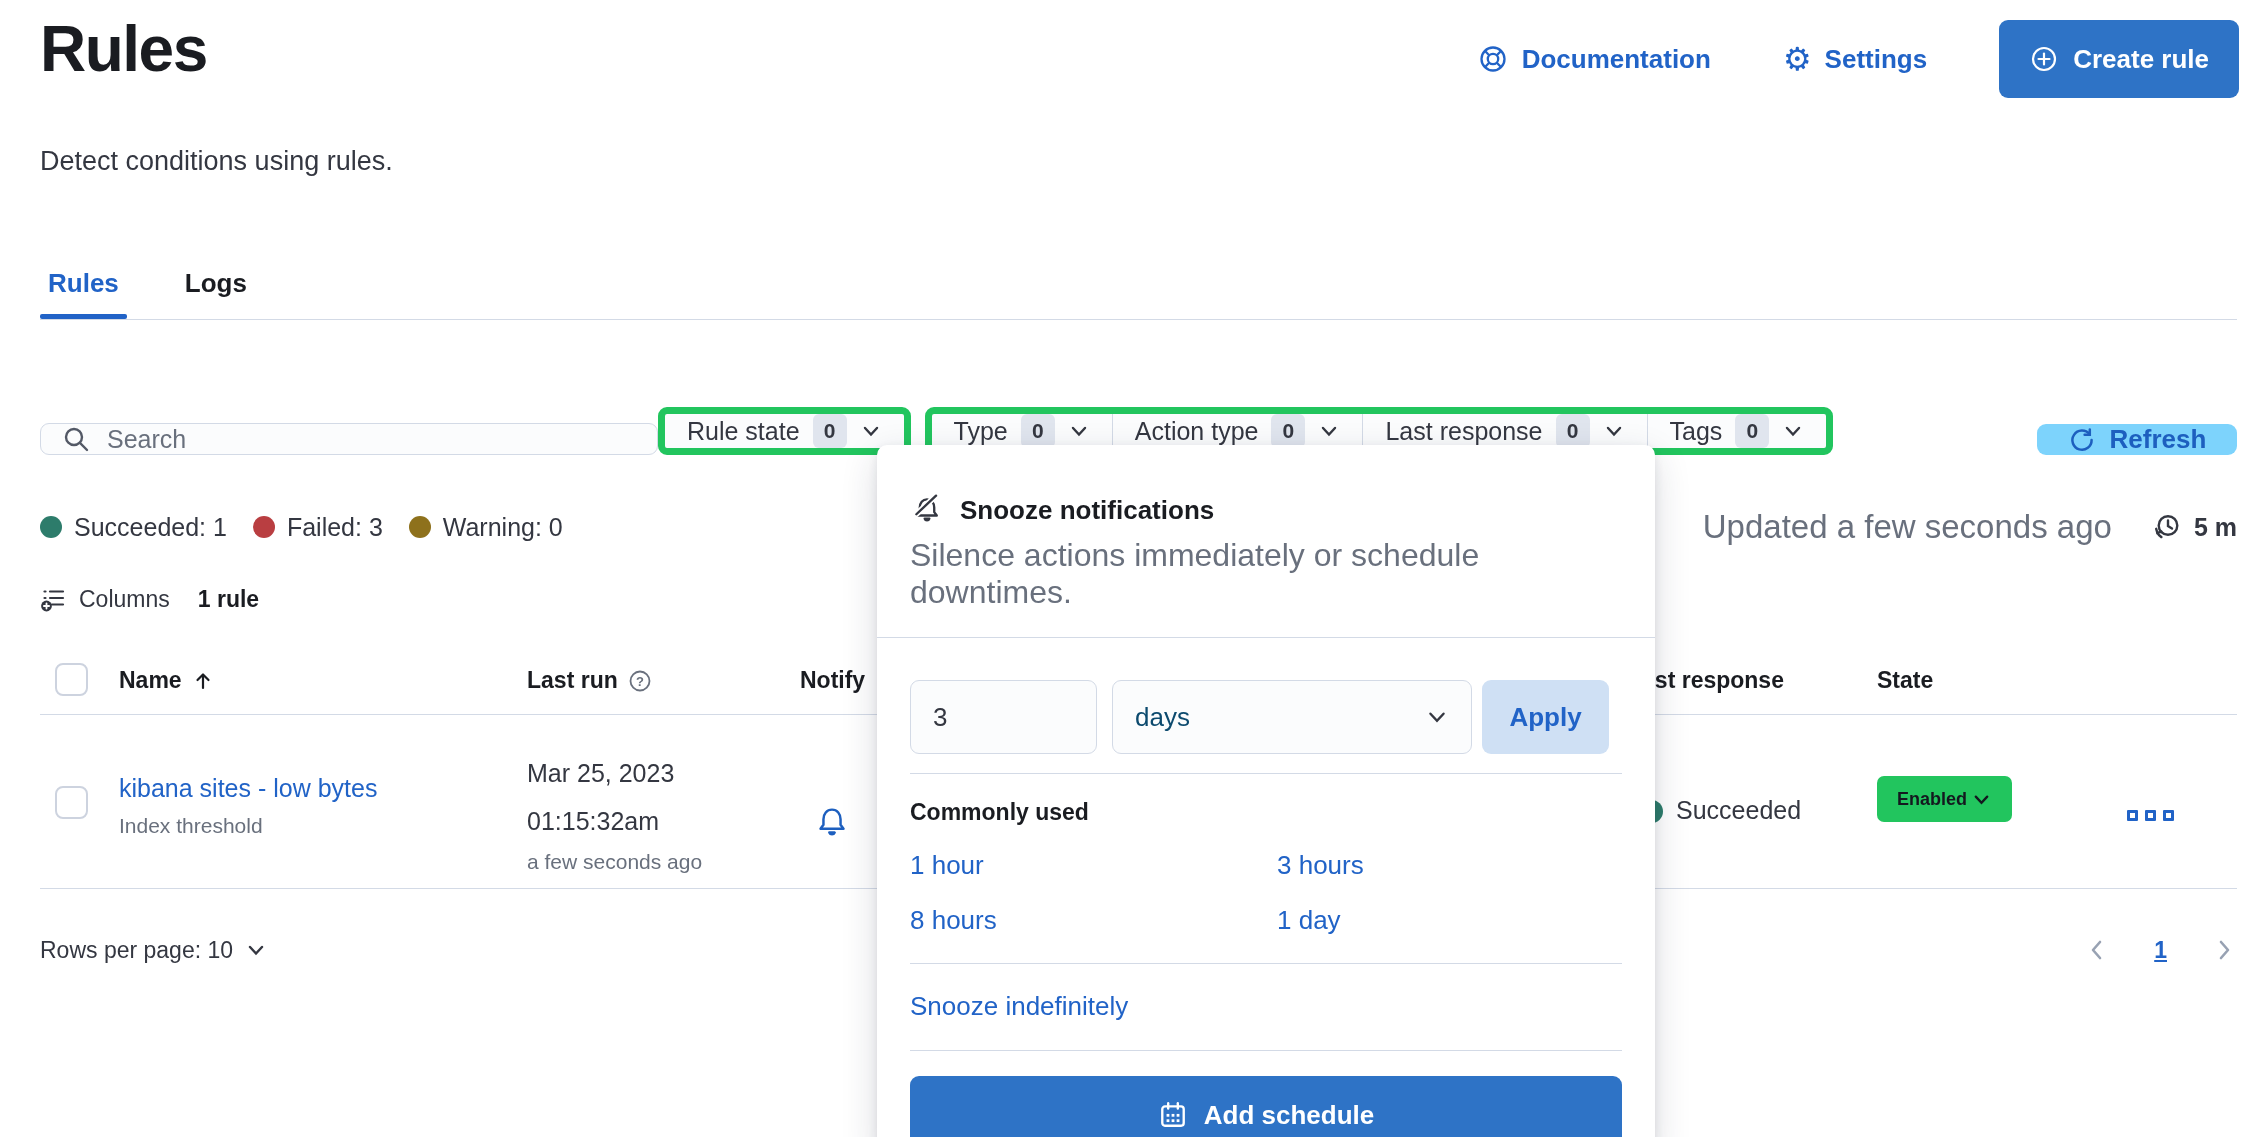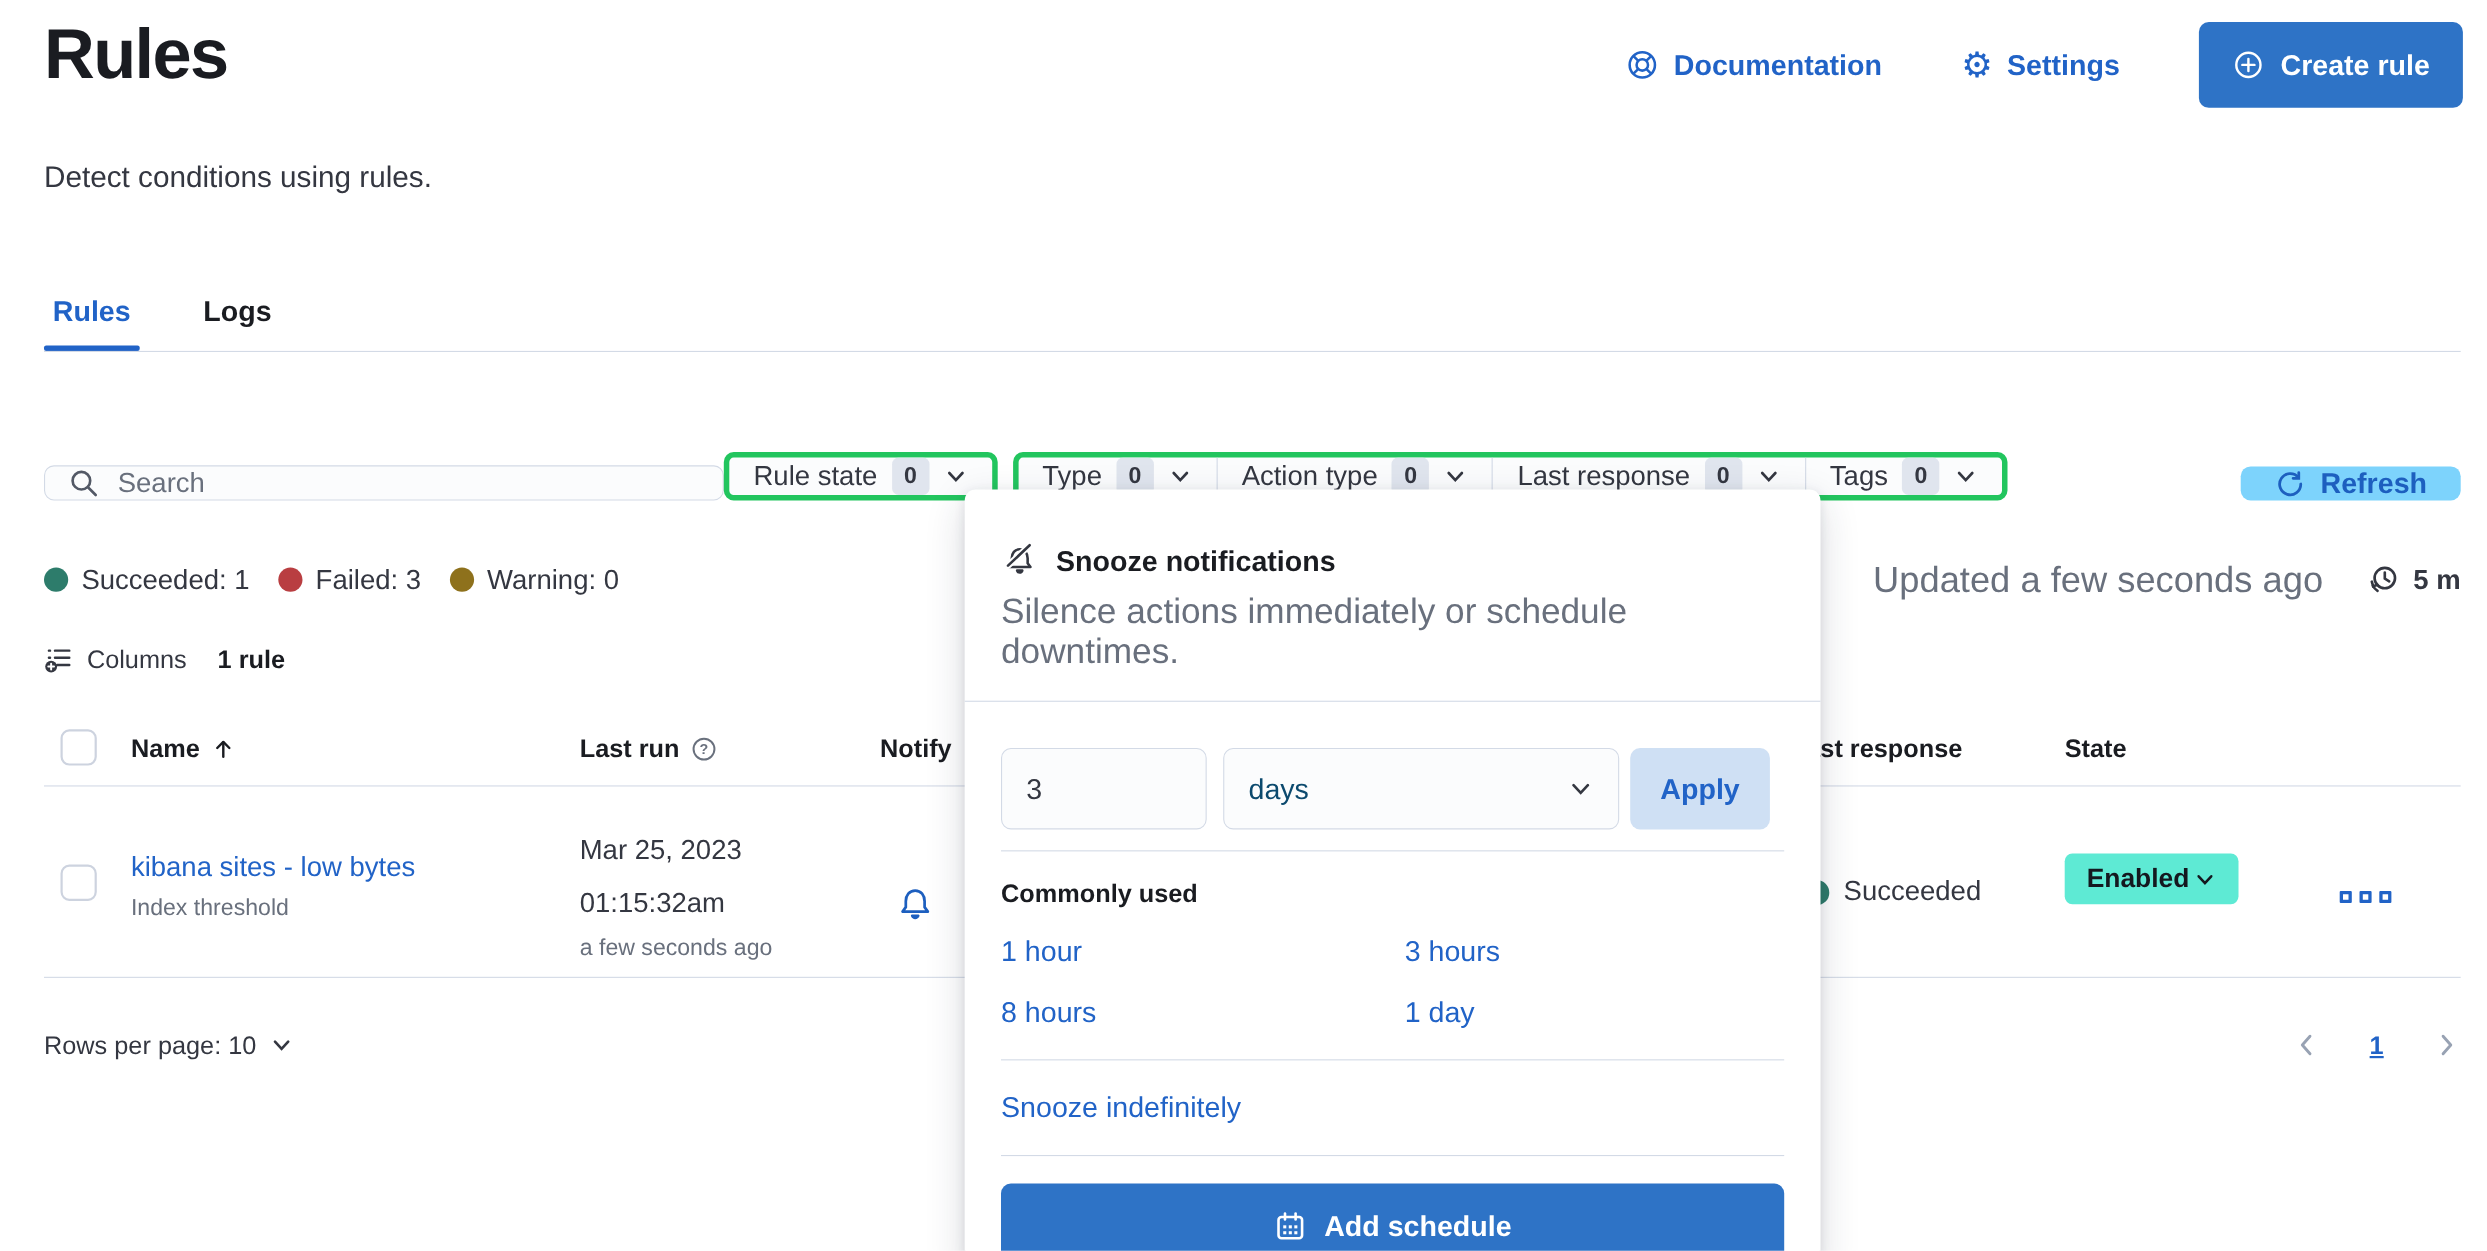--- a/index.html
+++ b/index.html
@@ -28,21 +28,21 @@
   .tab.inactive { color:#1a1c21; }
   .tabs-divider { left:40px; right:24px; top:319px; height:1px; background:#d3dae6; }
 
   
   .toolbar { left:40px; right:24px; top:385px; height:70px; display:flex; align-items:flex-end; }
   .search-box { width:618px; display:flex; align-items:center; gap:16px; padding:0 20px;
                 background:#fbfcfd; border:1px solid #d3dae6; border-radius:9px; }
   .search-box input { flex:1; border:none; outline:none; background:transparent; font-size:25px; color:#343741;
                       font-family:inherit; }
   .search-box input::placeholder { color:#69707d; }
-  .fgroup { display:flex; background:#fbfcfd; border:5px solid #22c55e; border-radius:9px; overflow:hidden; }
+  .fgroup { display:flex; background:#fbfcfd; border:7px solid #22c55e; border-radius:9px; overflow:hidden; }
   .fgroup + .fgroup { margin-left:14px; }
   .fgroup:first-of-type { margin-left:16px; }
   .fbtn { display:flex; align-items:center; gap:13px; padding:0 22px; cursor:pointer; font-size:25px; color:#343741; }
   .fbtn + .fbtn { border-left:1px solid #d3dae6; }
   .fcount { min-width:34px; height:34px; padding:0 9px; display:flex; align-items:center; justify-content:center;
             background:#e0e5ee; border-radius:6px; font-size:21px; font-weight:700; color:#343741; }
   .toolbar-spacer { flex:1; }
   .btn-refresh { width:200px; display:flex; align-items:center; justify-content:center; gap:14px;
                  background:#7dd3fc; color:#1d5fbf; font-size:26px; font-weight:600; border:none; border-radius:9px; cursor:pointer; }
 
@@ -67,21 +67,21 @@
   .name-link { font-size:25px; font-weight:500; color:#2163c7; line-height:32px; white-space:nowrap; cursor:pointer; }
   .name-clip { position:absolute; left:79px; top:56px; width:298px; overflow:hidden; }
   .name-sub { font-size:21px; color:#69707d; line-height:28px; margin-top:8px; }
   .lastrun { position:absolute; left:487px; top:33px; }
   .lastrun .l1 { font-size:25px; line-height:48px; color:#343741; }
   .lastrun .l2 { font-size:21px; line-height:34px; color:#69707d; }
   .bell-btn { position:absolute; left:774px; top:88px; color:#1d5fbf; cursor:pointer; }
   .resp-dot { position:absolute; left:1600px; top:84px; width:23px; height:23px; border-radius:50%; background:#2d7c6b; }
   .resp-text { position:absolute; left:1636px; top:80px; font-size:25px; color:#343741; }
   .state-badge { position:absolute; left:1837px; top:60px; height:46px; display:flex; align-items:center; gap:4px;
-                 background:#5eead4; border-radius:7px; padding:0 20px; font-size:24px; font-weight:600; color:#14181f; cursor:pointer; }
+                 background:#22c55e; border-radius:7px; padding:0 20px; font-size:18px; font-weight:600; color:#14181f; cursor:pointer; }
   .row-actions { position:absolute; left:2087px; top:94px; display:flex; gap:7px; cursor:pointer; }
   .row-actions span { width:11px; height:11px; border:3px solid #2163c7; border-radius:1px; }
 
   
   .page-row { left:40px; right:24px; top:928px; height:44px; display:flex; align-items:center; }
   .rpp { display:flex; align-items:center; gap:12px; font-size:23px; color:#343741; cursor:pointer; }
   .pager { margin-left:auto; display:flex; align-items:center; gap:44px; }
   .page-num { font-size:23px; font-weight:700; color:#2163c7; text-decoration:underline; cursor:pointer; }
   .pg-arrow { cursor:pointer; }
 

